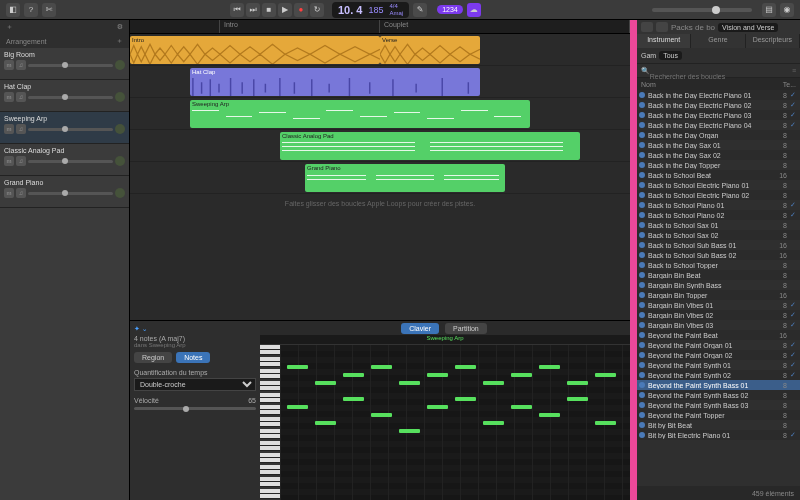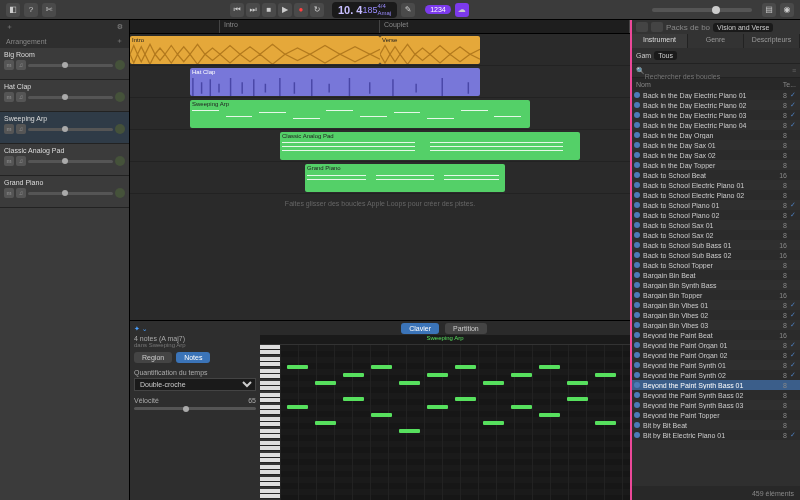--- a/index.html
+++ b/index.html
@@ -1,20 +1,20 @@
 <!DOCTYPE html>
 <html><head>
 <meta charset="utf-8">
 <style>
   * { margin: 0; padding: 0; box-sizing: border-box; font-family: -apple-system, "Helvetica Neue", Arial, sans-serif; }
   body { background: #2a2a2a; width: 800px; height: 500px; overflow: hidden; color: #ccc; font-size: 8px; }
   .toolbar { height: 20px; background: #3b3b3b; display: flex; align-items: center; padding: 0 6px; gap: 4px; border-bottom: 1px solid #000; }
   .tb-btn { width: 14px; height: 14px; border-radius: 3px; background: #4a4a4a; display:flex; align-items:center; justify-content:center; color:#ccc; font-size:8px;}
   .transport { display:flex; gap:2px; margin-left:170px; }
-  .lcd { background:#1a1a1a; border-radius:4px; height:16px; display:flex; align-items:center; padding:0 6px; color:#9a8cff; font-family: monospace; font-size:9px; margin-left:4px;}
+  .lcd { background:#1a1a1a; border-radius:4px; height:16px; display:flex; align-items:center; padding:0 6px; gap:6px; color:#9a8cff; font-family: monospace; font-size:9px; margin-left:4px;}
   .lcd .big { font-size:11px; font-weight:600; color:#c8bfff;}
   .badge { background:#7c3aed; color:#fff; border-radius:8px; padding:1px 5px; font-size:7px; margin-left:6px;}
   .vol { width:100px; height:4px; background:#555; border-radius:2px; margin-left:auto; position:relative;}
   .vol::after { content:""; position:absolute; width:8px; height:8px; background:#ccc; border-radius:50%; top:-2px; left:60px;}
   .main { display:flex; height:calc(100% - 20px); }
   
   .tracks-panel { width:130px; background:#3b3b3b; flex-shrink:0; border-right:1px solid #000;}
   .arr-hdr { height:14px; background:#2e2e2e; color:#888; font-size:7px; padding:2px 6px; display:flex; align-items:center; justify-content:space-between;}
   .track { height:32px; border-bottom:1px solid #222; padding:3px 4px; display:flex; flex-direction:column; gap:2px; }
   .track.sel { background:#2f3b47; }
@@ -48,21 +48,21 @@
   .ed-tab.act { background:#3b74b8; color:#fff;}
   .ed-sel { width:100%; background:#1a1a1a; color:#ccc; border:1px solid #444; font-size:7px; margin-top:2px; padding:1px;}
   .piano-roll { flex:1; background:#181818; position:relative;}
   .pr-head { height:14px; background:#2a2a2a; display:flex; align-items:center; justify-content:center; gap:4px;}
   .pr-head .ed-tab { font-size:7px;}
   .pr-ruler { height:10px; background:#1a1a1a; border-bottom:1px solid #333;}
   .pr-grid { position:absolute; left:20px; right:0; top:24px; bottom:0; background:repeating-linear-gradient(to right, #222 0 1px, transparent 1px 18px), repeating-linear-gradient(to bottom, #1a1a1a 0 6px, #161616 6px 12px);}
   .pr-keys { position:absolute; left:0; top:24px; bottom:0; width:20px; background:repeating-linear-gradient(to bottom, #ddd 0 4px, #222 4px 5px, #ddd 5px 9px, #222 9px 10px, #333 10px 12px);}
   .note { position:absolute; height:4px; background:#57e05e; border-radius:1px;}
   
-  .browser { width:170px; background:#2f2f2f; border-left:2px solid #ec4899; flex-shrink:0;}
+  .browser { width:170px; background:#2f2f2f; border-left:7px solid #ec4899; flex-shrink:0;}
   .br-top { height:14px; display:flex; align-items:center; padding:0 4px; gap:3px; background:#333;}
   .br-top .ic { width:12px; height:10px; background:#444; border-radius:2px;}
   .br-pill { background:#1a1a1a; color:#ccc; font-size:7px; border-radius:3px; padding:1px 4px;}
   .br-tabs { display:flex; height:14px; font-size:7px;}
   .br-tabs div { flex:1; text-align:center; padding:2px 0; background:#333; border-right:1px solid #222; color:#999;}
   .br-tabs div.act { background:#3a3a3a; color:#ddd;}
   .br-filter { height:16px; display:flex; align-items:center; padding:0 4px; gap:3px; font-size:7px; border-bottom:1px solid #222;}
   .br-search { height:14px; padding:0 4px; font-size:7px; color:#666; border-bottom:1px solid #222; display:flex; align-items:center;}
   .br-hdr { height:12px; display:flex; font-size:7px; color:#888; background:#282828; padding:0 4px; align-items:center; justify-content:space-between;}
   .br-list { height:calc(100% - 84px); overflow:hidden;}

